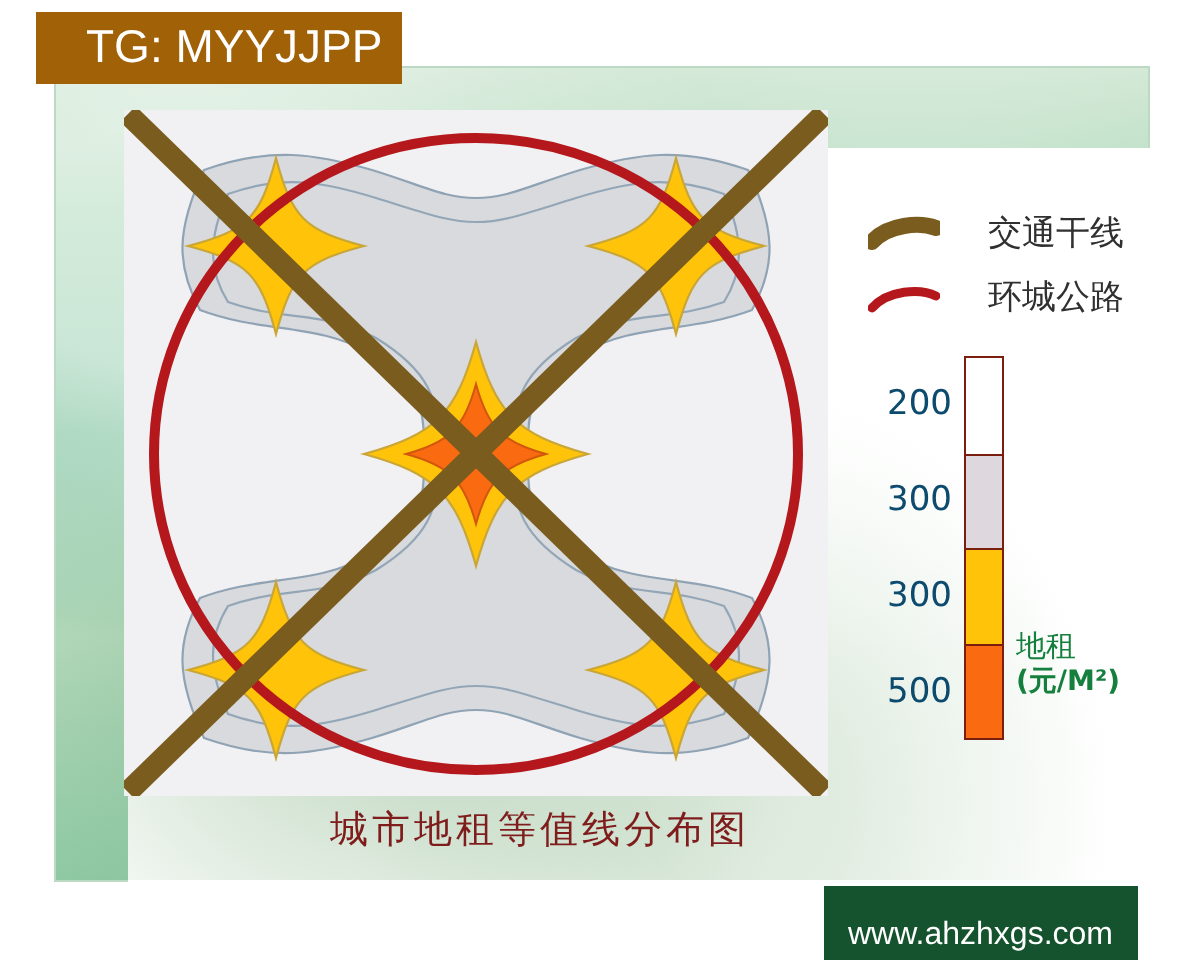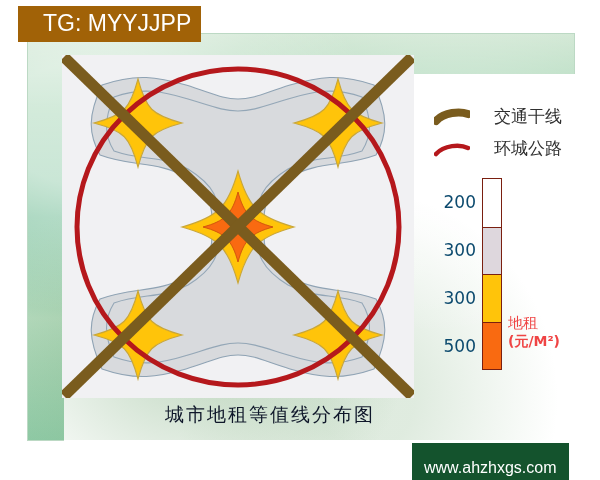--- a/index.html
+++ b/index.html
@@ -37,21 +37,21 @@
     position:absolute;left:62px;top:55px;width:352px;height:343px;
     background:#f1f1f3;
   }
   .map-panel svg{display:block;width:352px;height:343px;}
 
   
   .map-caption{
     position:absolute;left:120px;top:402px;width:300px;
     text-align:center;
     font-family:Liberation Sans, sans-serif;
-    font-size:19px;color:#0f172a;letter-spacing:2px;white-space:nowrap;
+    font-size:19px;color:#7f1d1d;letter-spacing:2px;white-space:nowrap;
   }
 
   
   .legend{position:absolute;left:434px;top:100px;width:140px;}
   .legend-row{display:flex;align-items:center;height:32px;}
   .legend-swatch{width:36px;height:22px;flex:0 0 36px;}
   .legend-swatch svg{display:block;}
   .legend-label{
     margin-left:24px;font-size:17px;color:#303030;
     font-family:"DejaVu Sans","Liberation Sans",sans-serif;white-space:nowrap;
@@ -66,21 +66,21 @@
   .cbar-band{width:100%;height:25%;box-sizing:border-box;}
   .cbar-band + .cbar-band{border-top:1.5px solid #7a1f10;}
   .cbar-ticks{position:absolute;left:0;top:0;width:42px;height:192px;}
   .cbar-tick{
     position:absolute;right:0;width:42px;text-align:right;
     font-size:17px;color:#0c4a6e;transform:translateY(-50%);
     font-family:"DejaVu Sans","Liberation Sans",sans-serif;
   }
   .cbar-title{
     position:absolute;left:74px;top:136px;
-    font-size:15px;color:#ef4444;line-height:1.25;
+    font-size:15px;color:#15803d;line-height:1.25;
     font-family:"DejaVu Sans","Liberation Sans",sans-serif;white-space:nowrap;
   }
   .cbar-title .u{font-size:14px;font-weight:bold;}
 
   
   .tag-badge{
     position:absolute;left:18px;top:6px;
     background:#a16207;color:#ffffff;
     font-size:23px;padding:4px 10px 5px 25px;
     font-family:"Liberation Sans","DejaVu Sans",sans-serif;white-space:nowrap;

